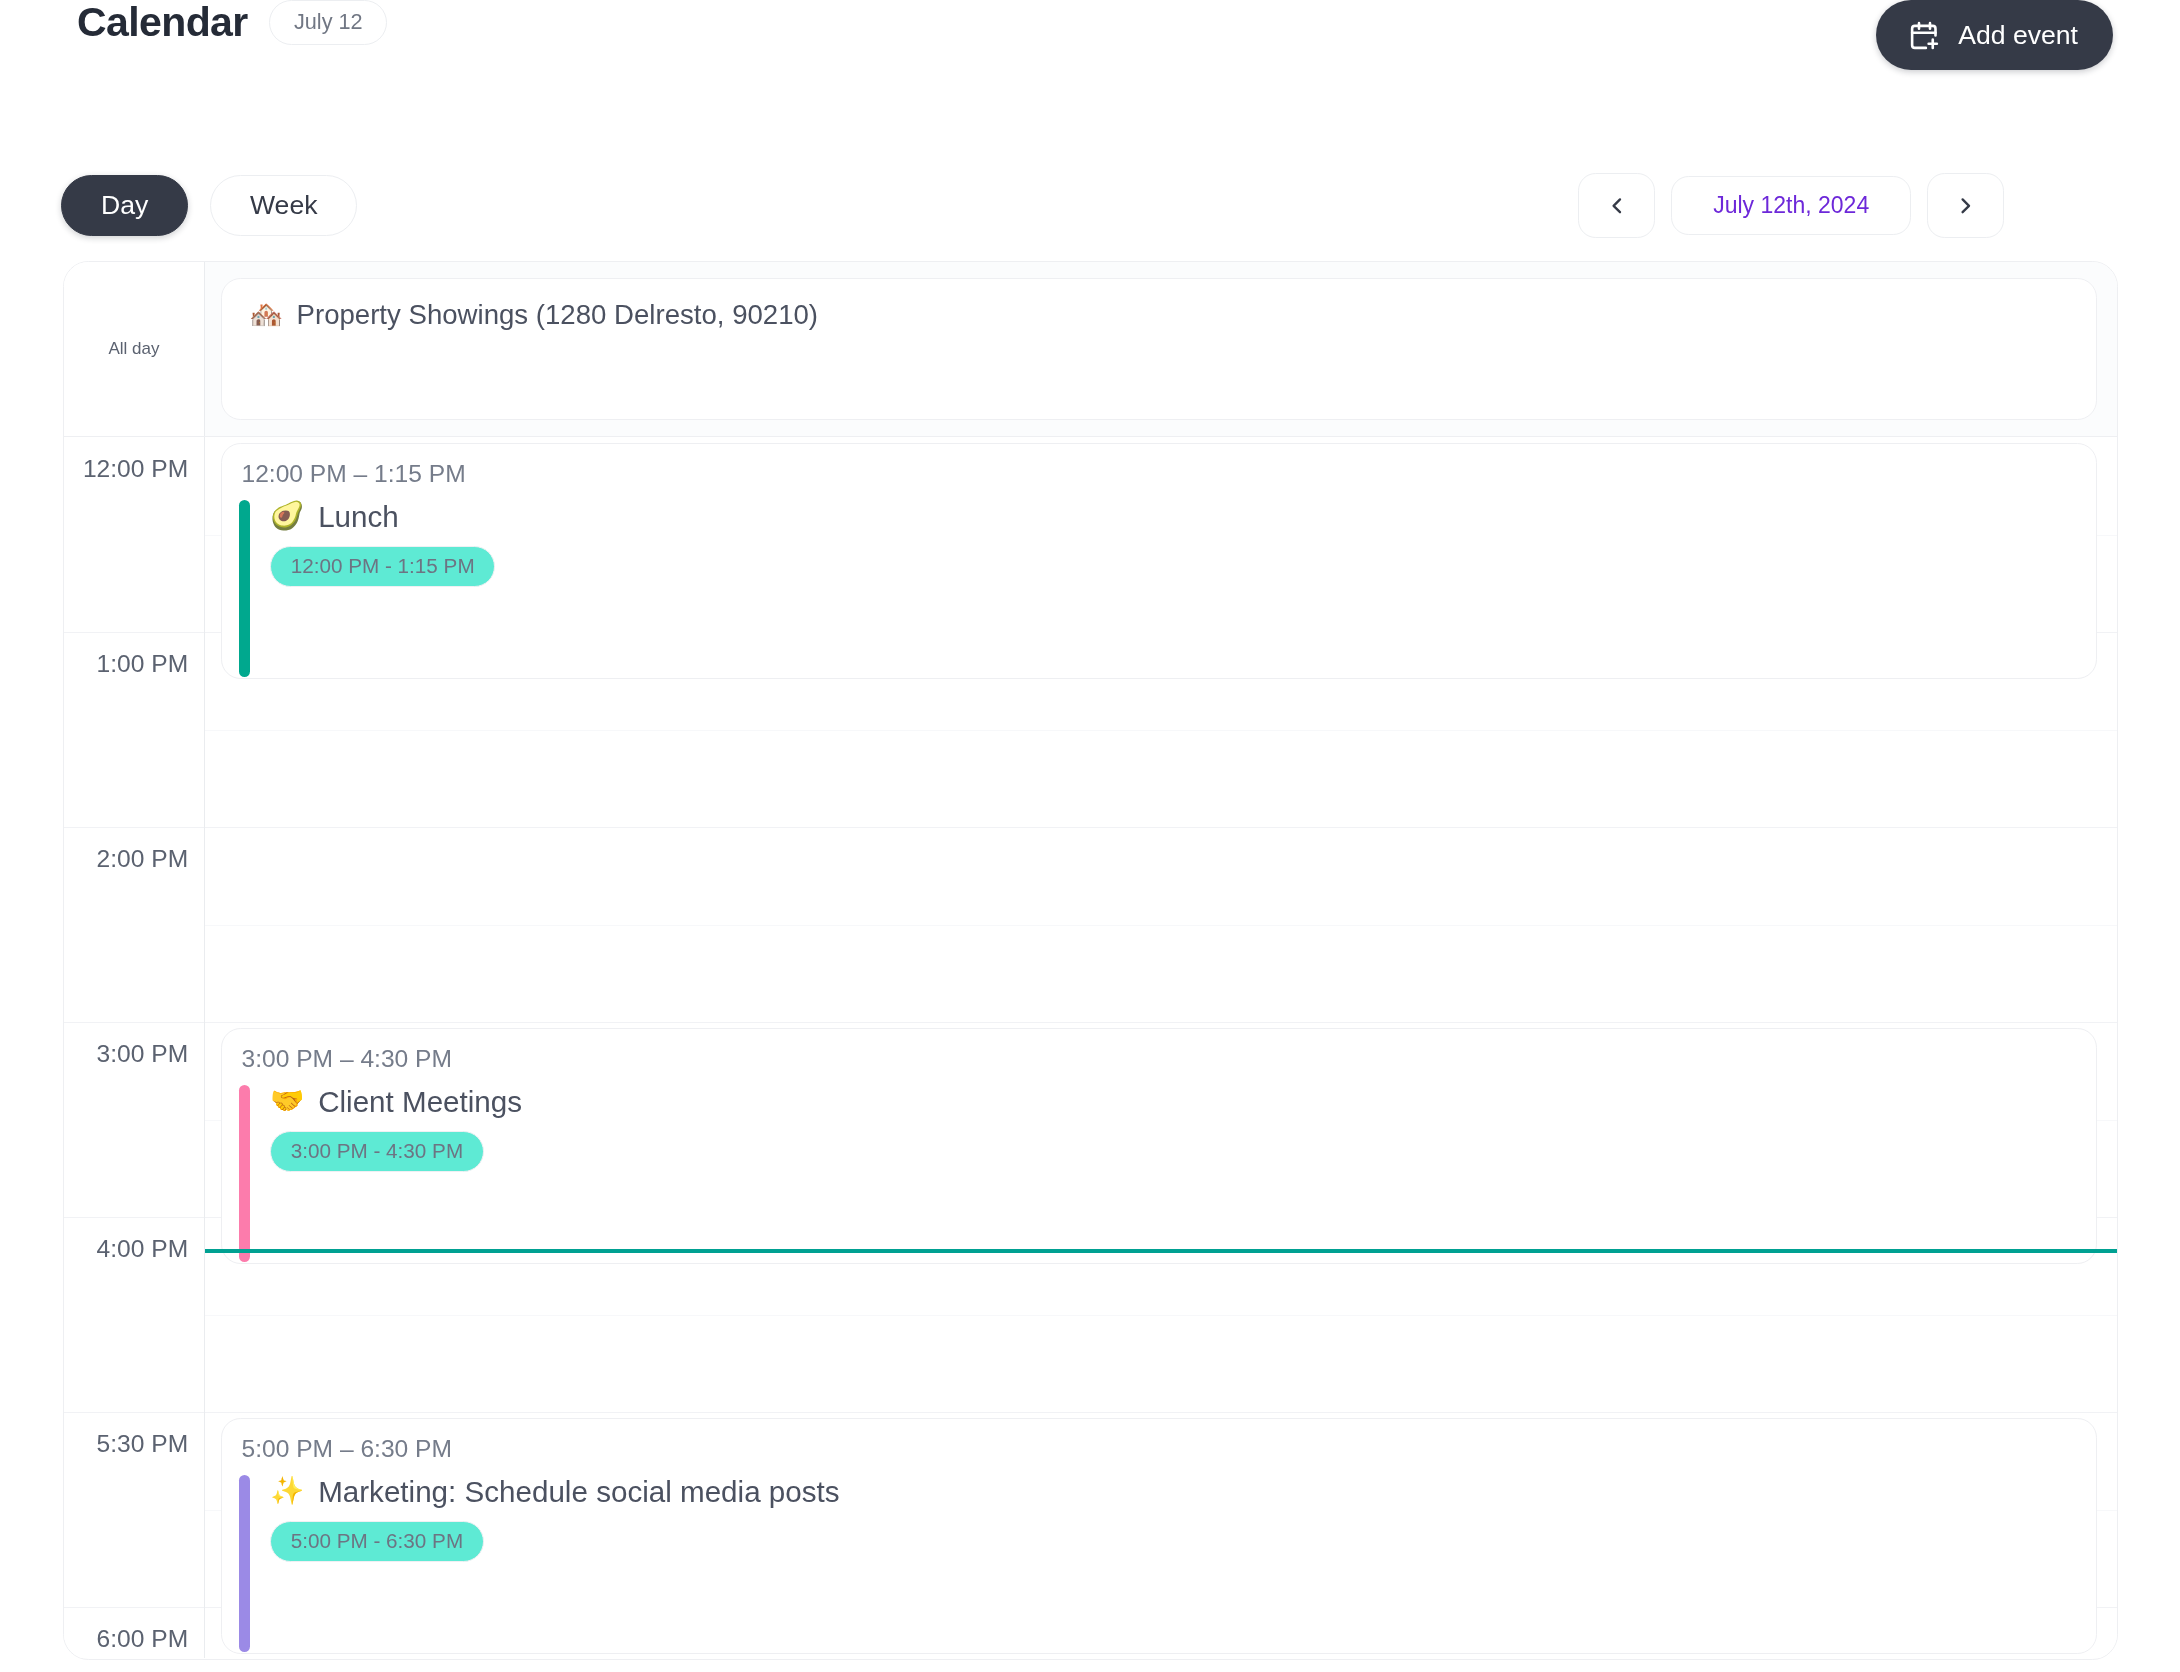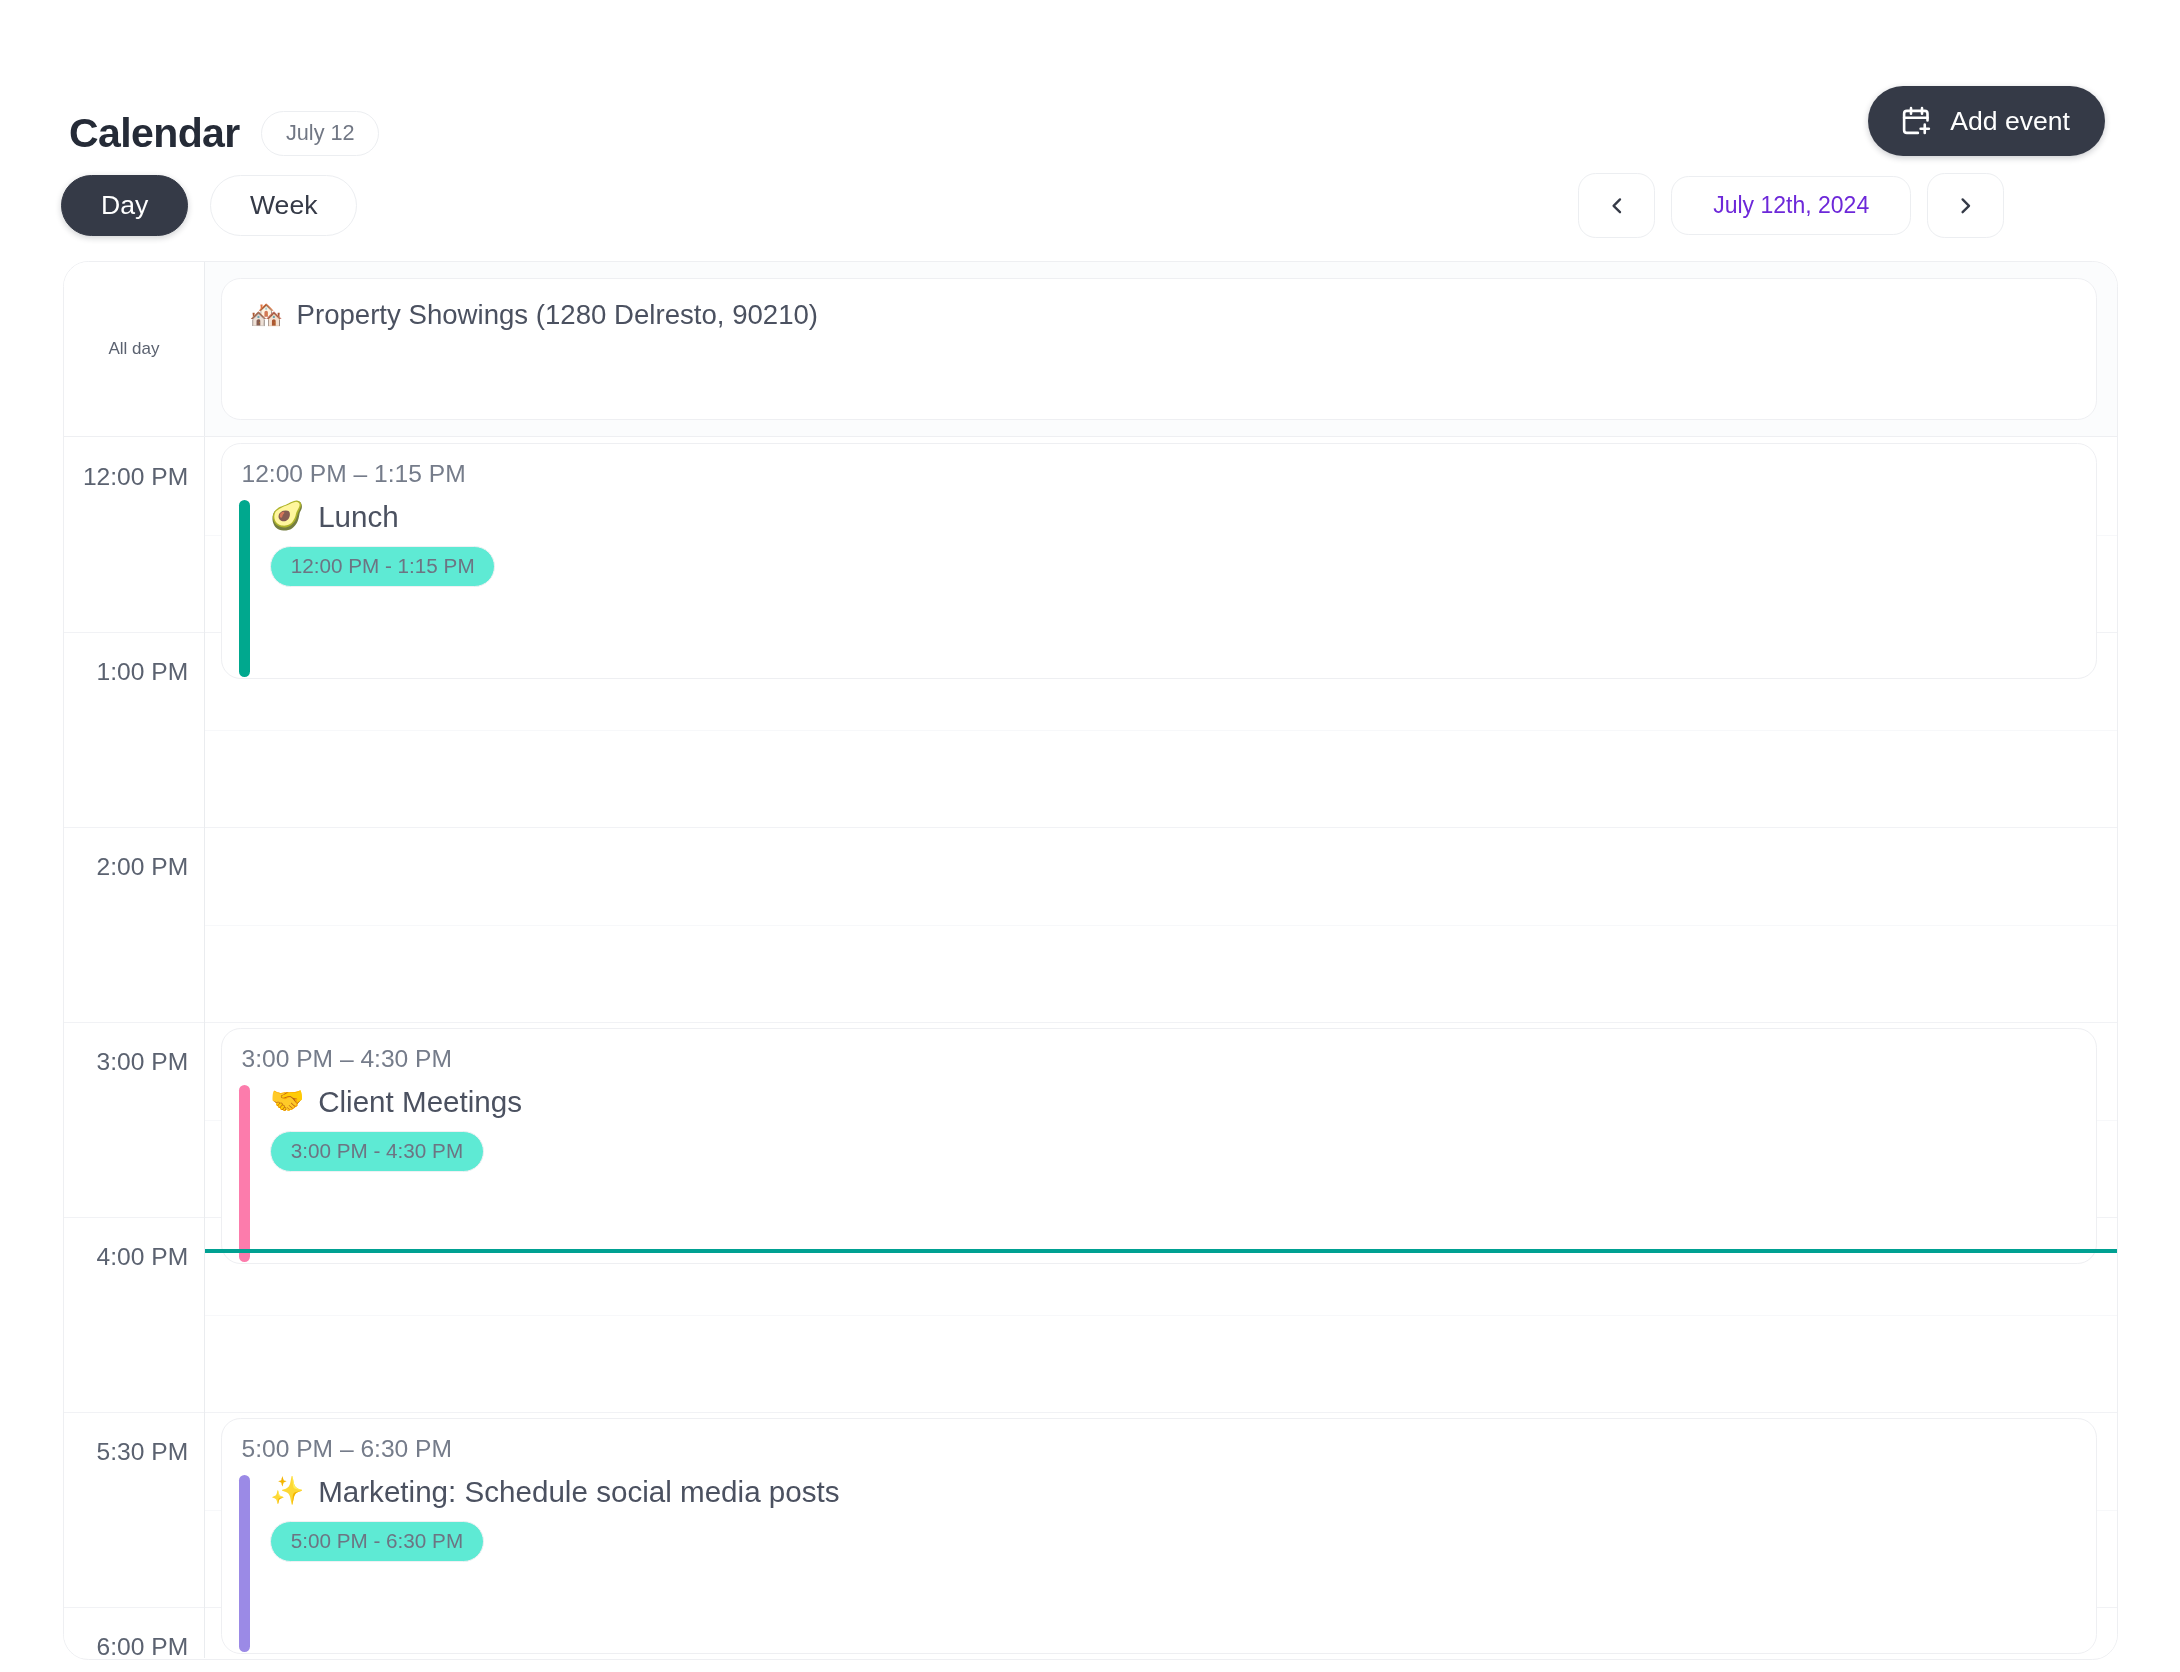--- a/index.html
+++ b/index.html
@@ -16,25 +16,25 @@
   .page {
     position: relative;
     width: 2181px;
     height: 1673px;
     background: #ffffff;
   }
 
   
   .app-header {
     position: absolute;
-    top: 0; left: 8px;
+    top: 0; left: 16px;
     width: 2158px;
     height: 156px;
     display: flex;
-    align-items: flex-end;
+    align-items: flex-start;
     padding: 0 61px 0 61px;
   }
   .title-group {
     display: flex;
     align-items: center;
     gap: 21.7px;
   }
   .page-title {
     font-size: 41px;
     font-weight: bold;
@@ -225,21 +225,20 @@
     border-right: 1.5px solid #eaecef;
     background: #ffffff;
   }
   .hour-label {
     position: absolute;
     right: 15.8px;
     font-size: 24.6px;
     color: #5b6270;
     line-height: 1;
     white-space: nowrap;
-    margin-top: 8px;
   }
 
   .grid-body {
     flex: 1;
     position: relative;
     background: #ffffff;
   }
   .hour-line {
     position: absolute;
     left: 0; right: 0;

